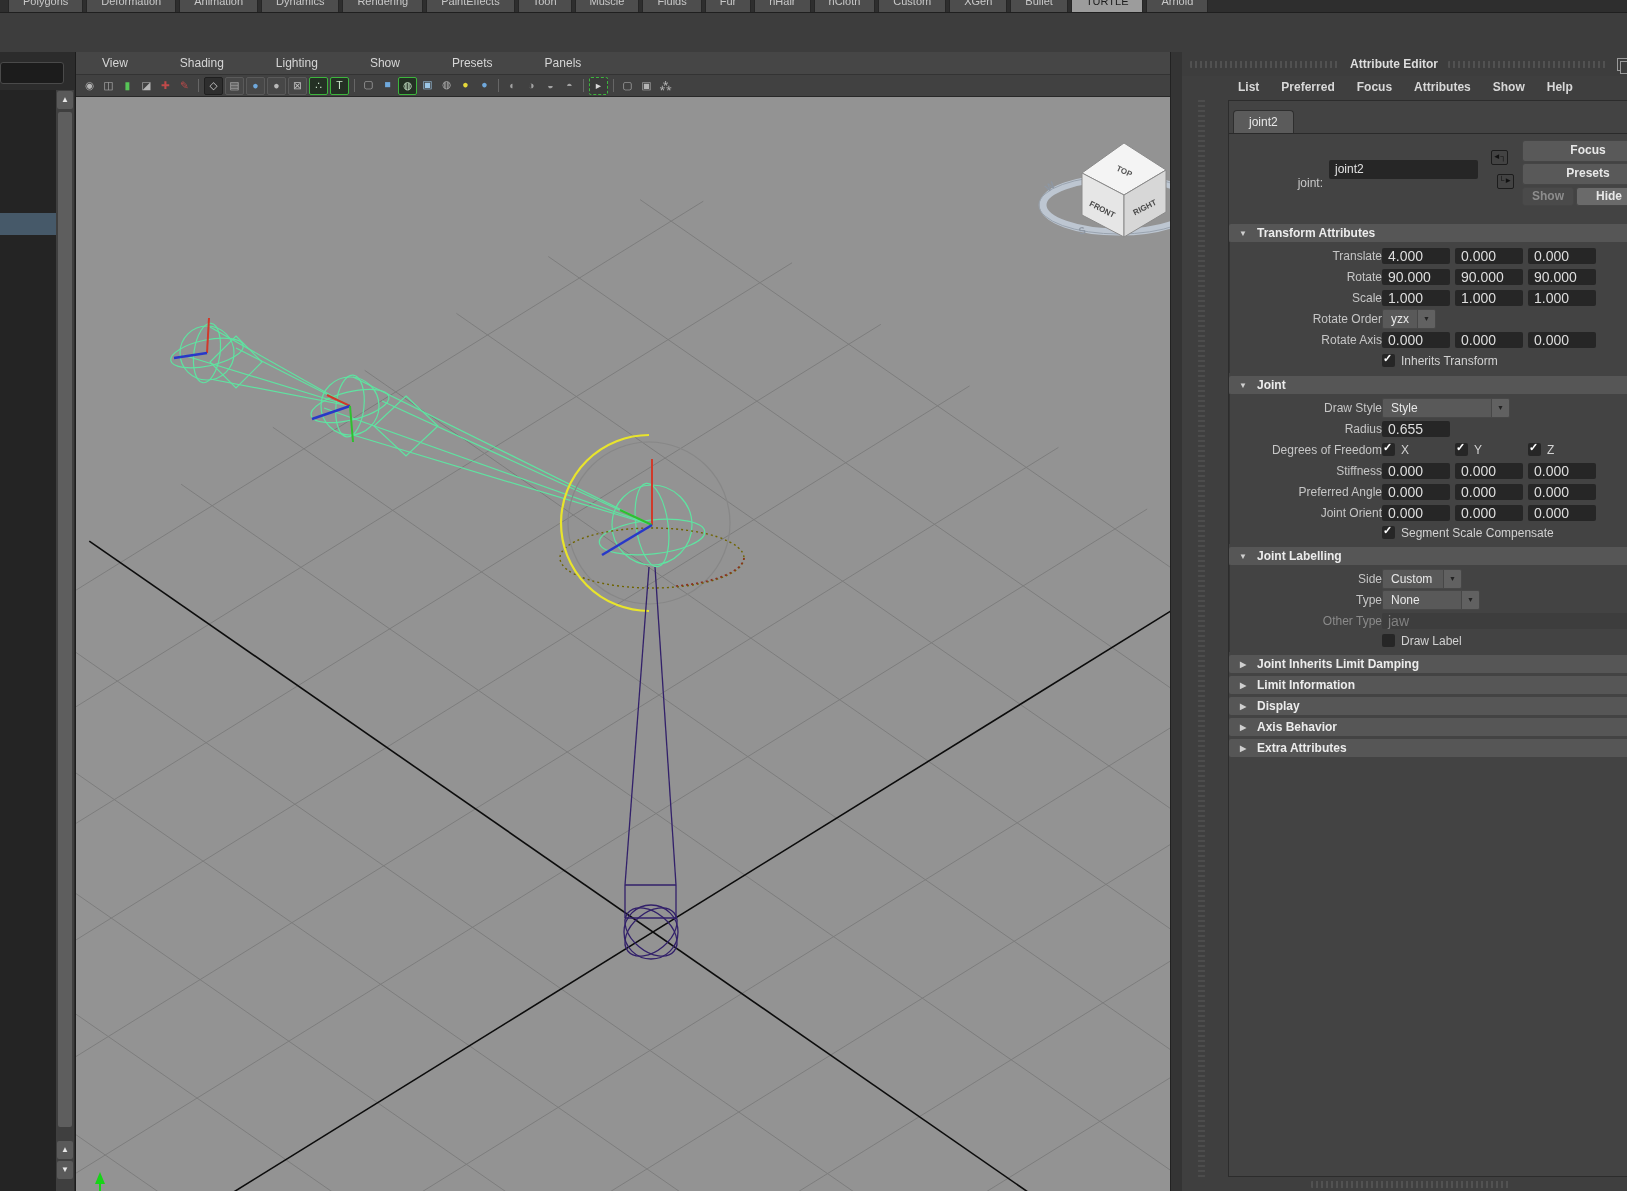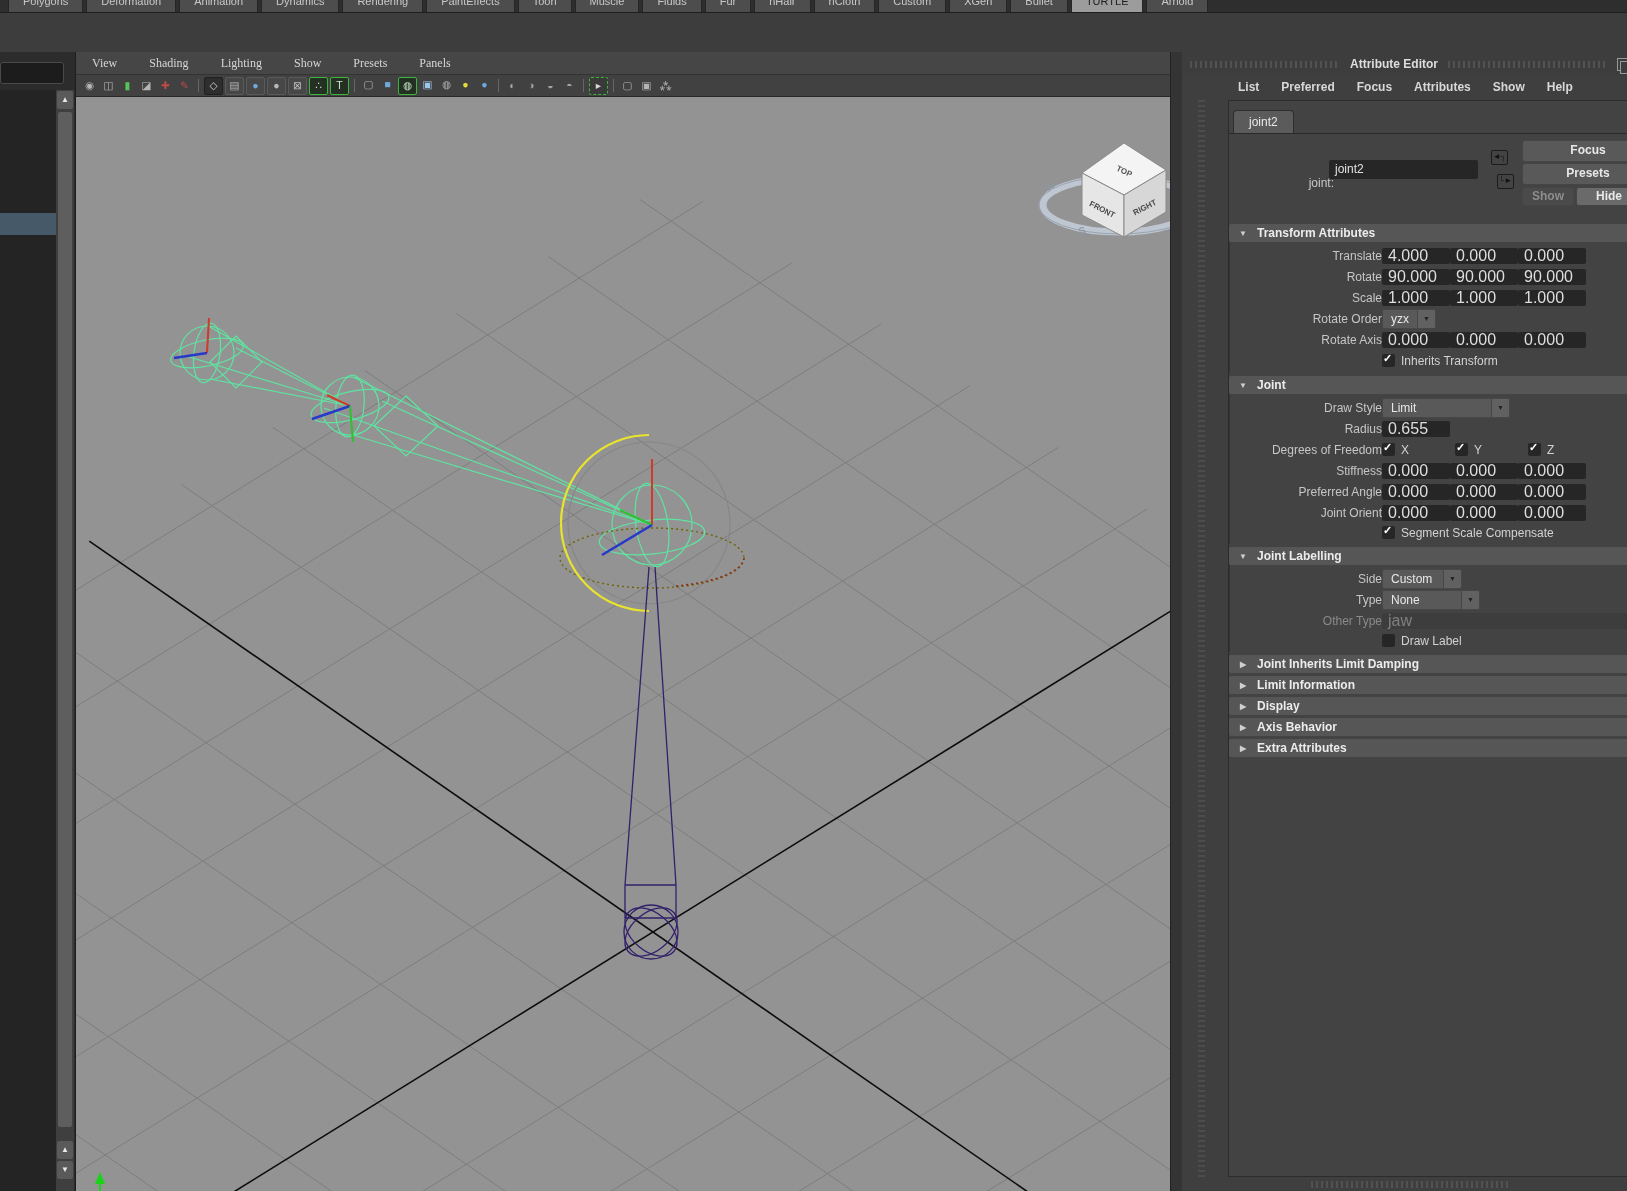--- a/index.html
+++ b/index.html
@@ -23,21 +23,21 @@
   .side-sel{position:absolute;left:0;top:123px;width:56px;height:22px;background:#465969;}
   .side-scroll{position:absolute;left:56px;top:38px;width:18px;bottom:0;background:#3f3f3f;}
   .sb-btn{position:absolute;left:1px;width:16px;height:18px;background:#5a5a5a;border-radius:2px;
           color:#e8e8e8;font-size:8px;text-align:center;line-height:18px;}
   .sb-thumb{position:absolute;left:2px;top:22px;width:14px;bottom:64px;background:#5e5e5e;border-radius:2px;}
   
   .viewport{position:absolute;left:75px;top:52px;width:1095px;bottom:0;background:#939393;
             border-left:1px solid #1d1d1d;}
   .vp-menubar{height:22px;background:#464646;display:flex;align-items:center;
               color:#d6d6d6;font-size:12px;border-bottom:1px solid #333;}
-  .vp-menu{padding:0 16px;line-height:22px;font-family:Liberation Serif, serif;}
+  .vp-menu{padding:0 26px;line-height:22px;}
   .vp-toolbar{height:21px;background:#414141;border-bottom:1px solid #282828;
               display:flex;align-items:center;gap:2px;padding-left:5px;}
   .tb-sep{width:7px;height:13px;background:
           linear-gradient(#666,#666) center/1px 100% no-repeat;}
   .tb-icon{width:17px;height:16px;line-height:15px;font-size:10.5px;text-align:center;
            color:#bfbfbf;border-radius:2px;flex:0 0 auto;}
   .c-dim{color:#b5b5b5}.c-green{color:#57c457}.c-red{color:#c04a4a}
   .c-yellow{color:#e6d93a}.c-blue{color:#6fa8dc}.c-lightblue{color:#9cc7e8}.c-gray{color:#a2a2a2}
   .box{border:1px solid #5a5a5a;background:#474747;}
   .box-blue{border:1px solid #5a5a5a;background:#474747;color:#6fa8dc;}
@@ -63,41 +63,41 @@
   .ae-menu{padding:0 11px;}
   .ae-vdots{position:absolute;left:16px;top:48px;bottom:14px;width:7px;
             background:repeating-linear-gradient(0deg,#525252 0 2px,transparent 2px 5px);opacity:.7;}
   .ae-content{position:absolute;left:46px;top:48px;bottom:14px;width:402px;background:#434343;
               border:1px solid #2c2c2c;border-right:none;}
   .ae-tabs{height:32px;position:relative;border-bottom:1px solid #2a2a2a;}
   .ae-tab{position:absolute;left:4px;bottom:0;height:22px;line-height:22px;padding:0 15px;
           background:#5b5b5b;border:1px solid #2e2e2e;border-bottom:none;
           border-radius:4px 4px 0 0;color:#e8e8e8;font-size:12px;}
   .node-area{position:relative;height:87px;}
-  .node-type-label{position:absolute;left:11px;top:30px;width:94px;text-align:right;font-size:12px;color:#c8c8c8;margin-top:12px;}
+  .node-type-label{position:absolute;left:0;top:30px;width:94px;text-align:right;font-size:12px;color:#c8c8c8;margin-top:12px;}
   .node-name-field{position:absolute;left:100px;top:26px;width:143px;height:19px;background:#262626;
                    color:#e0e0e0;font-size:12px;line-height:19px;padding-left:6px;border-radius:2px;}
   .swap-icon{position:absolute;width:15px;height:13px;border:1px solid #1c1c1c;border-radius:2px;
              font-size:8px;line-height:12px;text-align:center;color:#111;background:transparent;}
   .swap-a{left:262px;top:16px;} .swap-b{left:268px;top:40px;}
   .ae-btn{position:absolute;height:20px;background:#595959;border:1px solid #454545;border-radius:3px;
           color:#e8e8e8;font-size:12px;font-weight:bold;text-align:center;line-height:19px;}
   .btn-focus{left:293px;top:6px;width:130px;}
   .btn-presets{left:293px;top:29px;width:130px;}
   .btn-show{left:293px;top:53px;width:50px;height:17px;line-height:16px;color:#8d8d8d;font-weight:bold;background:#4a4a4a;}
   .btn-hide{left:347px;top:53px;width:64px;height:17px;line-height:16px;background:#6a6a6a;}
   .section-header{height:18px;margin-top:3px;background:#565656;border-radius:2px;
                   display:flex;align-items:center;font-size:12px;font-weight:bold;color:#ececec;}
   .tri{width:28px;text-align:center;font-size:8px;color:#cfcfcf;}
   .section-body{border-left:1px solid #333;border-right:1px solid #333;padding:3px 0 2px;}
   .attr-row{height:21px;display:flex;align-items:center;}
   .attr-label{width:152px;text-align:right;font-size:12px;color:#c6c6c6;flex:0 0 auto;}
   .attr-label.disabled{color:#8a8a8a;}
-  .field{width:62px;height:16px;background:#262626;color:#dedede;font-size:16px;line-height:16px;
-         padding-left:6px;border-radius:2px;flex:0 0 auto;}
+  .field{width:62px;height:16px;background:#262626;color:#dedede;font-size:14px;line-height:16px;
+         padding-left:6px;margin-right:5px;border-radius:2px;flex:0 0 auto;}
   .field-disabled{width:244px;background:#3d3d3d;color:#808080;}
   .dd{display:flex;flex:0 0 auto;}
   .dd-val{height:18px;line-height:18px;background:#595959;color:#e8e8e8;font-size:12px;
           padding:0 8px;border-radius:2px 0 0 2px;border:1px solid #474747;border-right:none;}
   .dd-btn{width:17px;height:18px;background:#616161;border:1px solid #474747;border-radius:0 2px 2px 0;
           font-size:7px;color:#222;text-align:center;line-height:18px;}
   .chk{width:13px;height:13px;background:#262626;border-radius:2px;position:relative;flex:0 0 auto;}
   .chk.checked::after{content:"✓";position:absolute;left:1px;top:-2px;color:#fff;font-size:11px;font-weight:bold;}
   .chk-label{font-size:12px;color:#d2d2d2;margin-left:6px;}
   .dof-group{width:73px;display:flex;align-items:center;flex:0 0 auto;}
@@ -428,21 +428,21 @@
       </div>
 
       <div class="section-header">
         <span class="tri">▼</span>
         <span>Joint</span>
       </div>
       <div class="section-body">
         <div class="attr-row">
           <span class="attr-label">Draw Style</span>
           <span class="dd">
-            <span class="dd-val" style="width:92px">Limit</span>
+            <span class="dd-val" style="width:92px">Style</span>
             <span class="dd-btn">▼</span>
           </span>
         </div>
         <div class="attr-row">
           <span class="attr-label">Radius</span>
           <span class="field">0.655</span>
         </div>
         <div class="attr-row">
           <span class="attr-label">Degrees of Freedom</span>
           <span style="display:flex">

